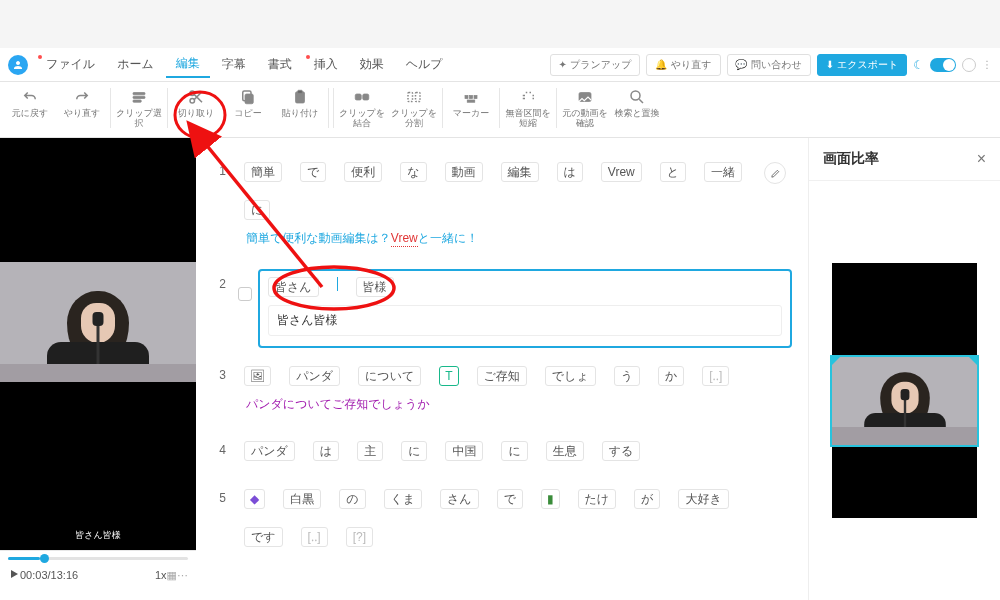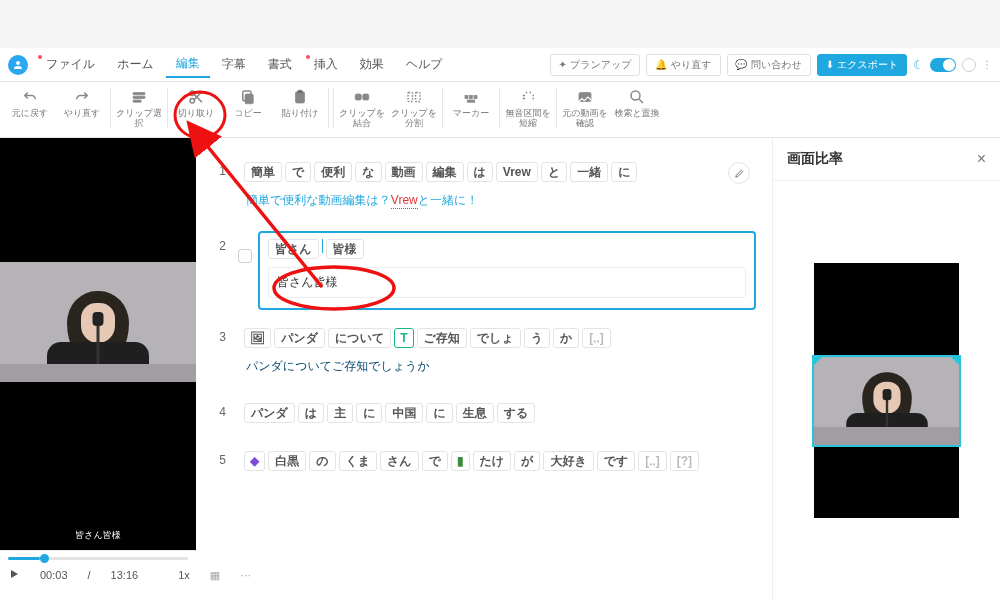--- a/index.html
+++ b/index.html
@@ -36,43 +36,43 @@
     .torso { position:absolute; bottom:0; left:4px; width:102px; height:40px; background:#1f1f1f; border-radius: 14px 14px 4px 4px; }
     .table { position:absolute; bottom:0; left:0; right:0; height:18px; background:#a29da3; }
     .mic   { position:absolute; bottom:18px; left:50%; width:3px; height:44px; background:#333; transform:translateX(-50%);}
     .mic::before { content:""; position:absolute; top:-8px; left:-4px; width:11px; height:14px; background:#222; border-radius:4px; }
     .badge { position: absolute; top: 114px; left: 4px; width: 16px; height: 11px; background: #fff; border-radius: 2px; }
     .caption { font-size: 9px; color: #fff; text-align: center; padding: 24px 0 8px; }
     .player { background: #fff; height: 50px; padding: 6px 8px; border-top: 1px solid #e8e8e8; }
     .progress { position: relative; height: 3px; background: #e3e3e3; border-radius: 2px; margin-bottom: 8px; }
     .progress-fill { position: absolute; left:0; top:0; height:100%; width:18%; background:#1fa8e0; border-radius:2px; }
     .progress-dot { position:absolute; left:18%; top:-3px; width:9px; height:9px; background:#1fa8e0; border-radius:50%; }
-    .player-controls { display:flex; align-items:center; gap:20px; font-size:11px; color:#555; }
+    .player-controls { display:flex; align-items:center; gap:0; font-size:11px; color:#555; }
     .play-btn svg { width:12px; height:12px; fill:#555; }
 
     .editor-col { flex: 1; background: #fff; overflow-y: auto; padding: 18px 16px 4px 0; }
     .clip-row { display: flex; align-items: flex-start; gap: 10px; margin-bottom: 12px; }
     .clip-num { width: 30px; text-align: right; font-size: 12px; color: #666; padding-top: 8px; }
     .clip-body { flex: 1; border-radius: 4px; padding: 6px 8px 10px; position: relative; }
     .clip-body.selected { border: 2px solid #1fa8e0; }
     .checkbox { width: 14px; height: 14px; border: 1px solid #ccc; border-radius: 3px; position: absolute; left: -22px; top: 16px; background:#fff; }
-    .chips { display: flex; flex-wrap: wrap; gap: 3px; font-weight: bold; }
+    .chips { display: flex; flex-wrap: wrap; gap: 18px; }
     .chip { font-size: 12px; color: #555; background: #fff; border: 1px solid #e4e4e4; border-radius: 3px; padding: 3px 6px; line-height: 1; }
     .chip.icon-chip { padding: 3px 5px; }
-    .subtitle { font-size: 12px; color: #0c4a6e; margin-top: 10px; padding-left: 2px; }
+    .subtitle { font-size: 12px; color: #a21caf; margin-top: 10px; padding-left: 2px; }
     .subtitle.link { color: #1fa8e0; }
     .subtitle.link .red { color: #e03636; position: relative; }
     .subtitle.link .red::after { content:""; position:absolute; left:0; right:0; bottom:-2px; border-bottom:1px dotted #e03636; }
     .subtitle-input { background:#fff; border:1px solid #eee; border-radius:3px; margin-top:8px; padding:6px 8px; font-size:12px; color:#333; }
     .pencil { position: absolute; top: 6px; right: 6px; width: 22px; height: 22px; border: 1px solid #e4e4e4; border-radius: 50%; background:#fff; display:flex; align-items:center; justify-content:center; }
     .pencil svg { width:11px; height:11px; stroke:#666; fill:none; stroke-width:2; }
     .brack { color:#bbb; }
     .cursor-caret { display:inline-block; width:1px; height:14px; background:#1fa8e0; vertical-align:middle; }
 
-    .side-panel { width: 228px; background: #fff; border-left: 1px solid #eee; display:flex; flex-direction:column; }
+    .side-panel { width: 192px; background: #fff; border-left: 1px solid #eee; display:flex; flex-direction:column; }
     .side-header { display:flex; align-items:center; justify-content:space-between; padding:12px 14px; border-bottom:1px solid #f0f0f0; }
     .side-header h3 { font-size:14px; color:#333; font-weight:600; }
     .side-close { font-size:16px; color:#777; cursor:pointer; }
     .ratio-preview { flex:1; display:flex; align-items:center; justify-content:center; }
     .ratio-portrait { width:145px; height:255px; background:#000; position:relative; }
     .ratio-frame { position:absolute; top:94px; left:0; width:145px; height:88px; background:#b5b3b8; outline:2px solid #28c3dd; overflow:hidden; }
     .corner { position:absolute; width:0; height:0; border:6px solid transparent; }
     .corner.tl { top:-2px; left:-2px; border-top-color:#28c3dd; border-left-color:#28c3dd; }
     .corner.tr { top:-2px; right:-2px; border-top-color:#28c3dd; border-right-color:#28c3dd; }
     .corner.bl { bottom:-2px; left:-2px; border-bottom-color:#28c3dd; border-left-color:#28c3dd; }

